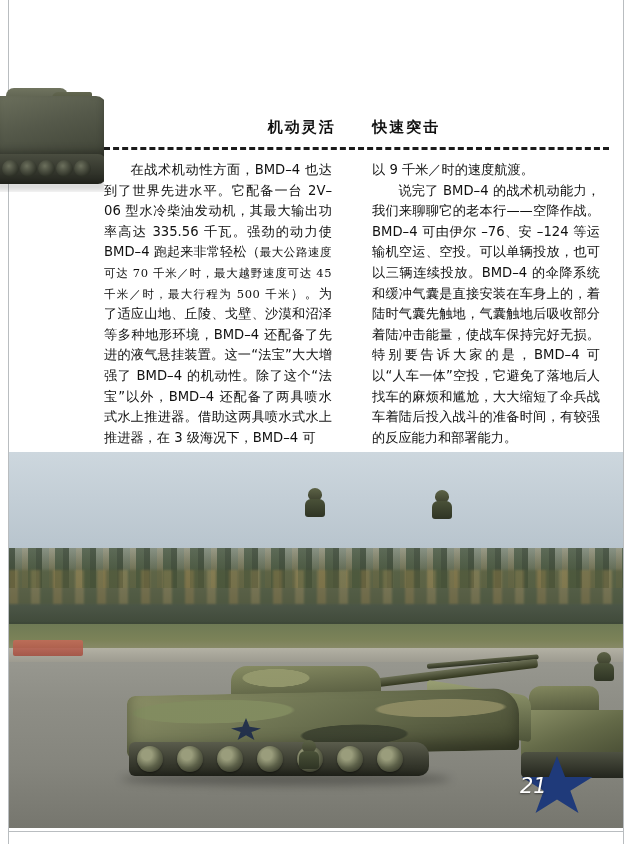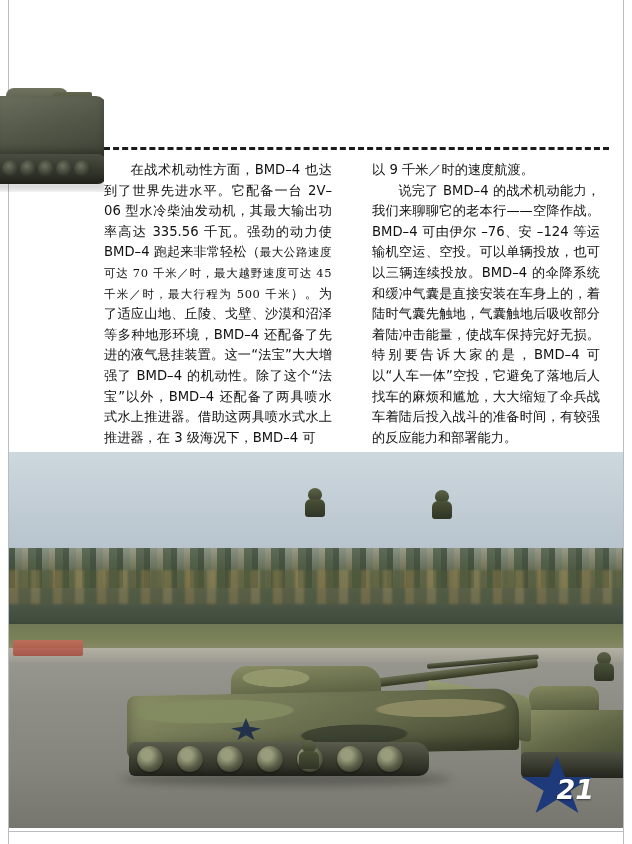--- a/index.html
+++ b/index.html
@@ -300,24 +300,24 @@
     left: 520px; top: 756px;
     width: 74px; height: 62px;
   }
   .pagebadge .star {
     position: absolute; left: 0; top: 0; width: 74px; height: 62px;
     background: #1f3a7a;
     clip-path: polygon(50% 0%, 61% 34%, 98% 34%, 68% 56%, 79% 92%, 50% 70%, 21% 92%, 32% 56%, 2% 34%, 39% 34%);
   }
   .pagebadge .num {
     position: absolute; left: 0; top: 18px; width: 74px;
-    text-align: right;
+    text-align: left;
     color: #ffffff;
-    font-weight: bold;
-    font-size: 27px;
+    font-weight: normal;
+    font-size: 21px;
     font-style: italic;
     text-shadow: 0 1px 2px rgba(0,0,0,.5);
   }
 </style>
 </head>
 <body>
 
 <div class="page">
 
   <div class="rule-left"></div>
@@ -330,20 +330,25 @@
     <div class="body"></div>
     <div class="tracks"></div>
     <div class="wheel" style="left:2px"></div>
     <div class="wheel" style="left:20px"></div>
     <div class="wheel" style="left:38px"></div>
     <div class="wheel" style="left:56px"></div>
     <div class="wheel" style="left:74px"></div>
     <div class="shadow"></div>
   </div>
 
+  <div class="headline">
+    <span>机动灵活</span>
+    <span class="gap"></span>
+    <span>快速突击</span>
+  </div>
   <div class="dashed"></div>
 
   <div class="cols">
     <div class="col left">
       <p><span>在战术机动性方面，BMD–4 也达到了世界先进水平。它配备一台 2V–06 型水冷柴油发动机，其最大输出功率高达 335.56 千瓦。强劲的动力使 BMD–4 跑起来非常轻松（</span><span class="small-serif">最大公路速度可达 70 千米／时，最大越野速度可达 45 千米／时，最大行程为 500 千米</span><span>）。为了适应山地、丘陵、戈壁、沙漠和沼泽等多种地形环境，BMD–4 还配备了先进的液气悬挂装置。这一“法宝”大大增强了 BMD–4 的机动性。除了这个“法宝”以外，BMD–4 还配备了两具喷水式水上推进器。借助这两具喷水式水上推进器，在 3 级海况下，BMD–4 可</span></p>
     </div>
     <div class="col right">
       <p style="text-indent:0">以 9 千米／时的速度航渡。</p>
       <p>说完了 BMD–4 的战术机动能力，我们来聊聊它的老本行——空降作战。BMD–4 可由伊尔 –76、安 –124 等运输机空运、空投。可以单辆投放，也可以三辆连续投放。BMD–4 的伞降系统和缓冲气囊是直接安装在车身上的，着陆时气囊先触地，气囊触地后吸收部分着陆冲击能量，使战车保持完好无损。特别要告诉大家的是，BMD–4 可以“人车一体”空投，它避免了落地后人找车的麻烦和尴尬，大大缩短了伞兵战车着陆后投入战斗的准备时间，有较强的反应能力和部署能力。</p>
     </div>

